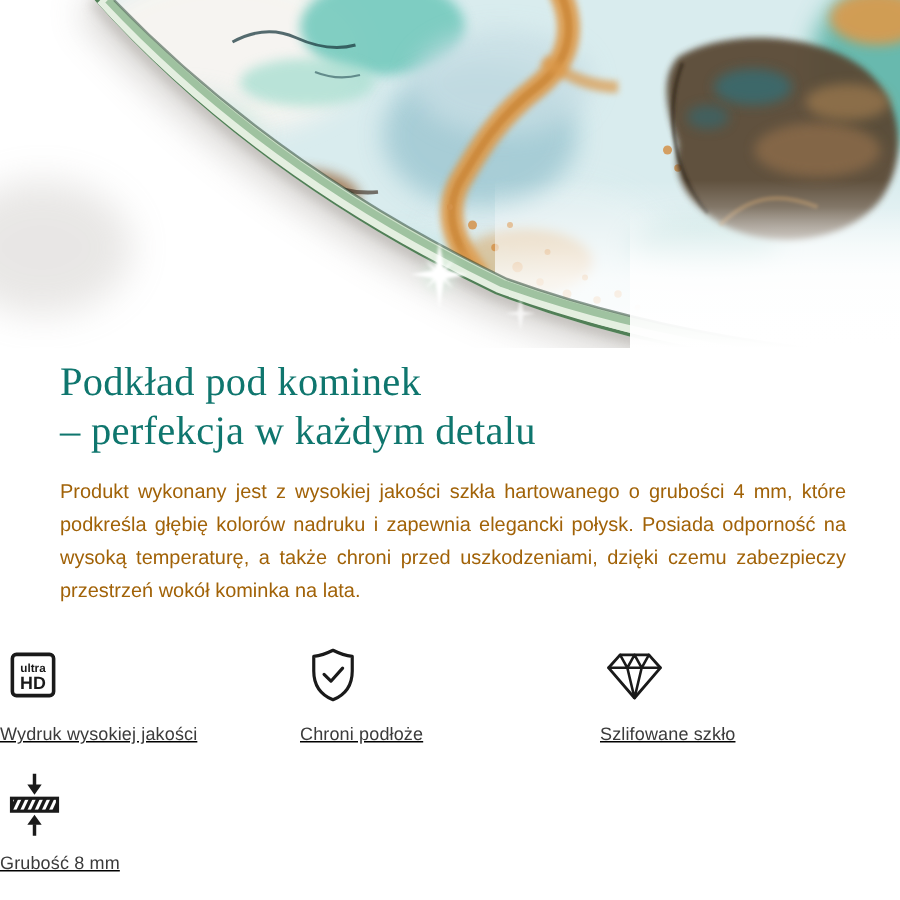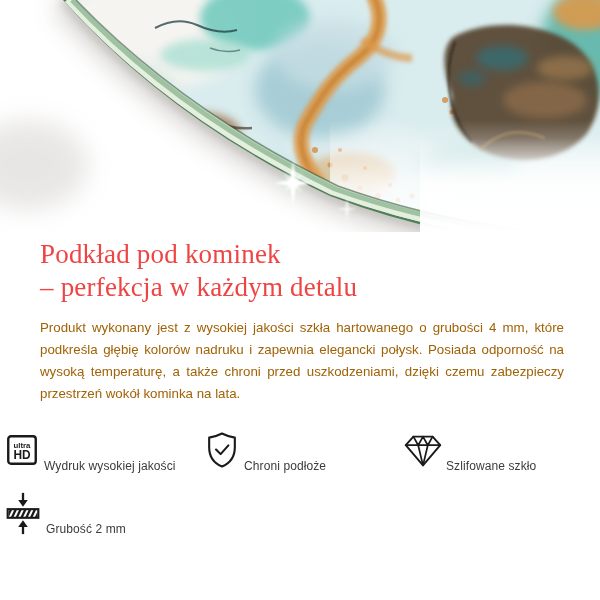--- a/index.html
+++ b/index.html
@@ -5,34 +5,34 @@
   * { margin:0; padding:0; box-sizing:border-box; }
   html,body { width:600px; height:600px; background:#ffffff; overflow:hidden;
               font-family:"Liberation Sans", sans-serif; }
   .page { width:600px; height:600px; background:#fff; position:relative; }
 
   
   .hero { width:600px; height:232px; position:relative; overflow:hidden; }
   .hero svg { display:block; }
 
   
-  .headline { margin:6px 40px 0 40px; color:#ef4444;
+  .headline { margin:6px 40px 0 40px; color:#0f766e;
               font-family:"Liberation Serif", serif;
               font-size:27px; line-height:33px; font-weight:400;
               letter-spacing:.2px; }
   .headline span { display:block; }
 
   
   .desc { margin:13px 40px 0 40px; width:524px; color:#a16207;
           font-size:13.3px; line-height:22px; text-align:justify; }
 
   
   .features { margin-top:22px; display:grid;
               grid-template-columns:repeat(3,1fr); row-gap:17px; }
-  .feature { display:flex; flex-direction:row; align-items:flex-end; }
+  .feature { display:flex; flex-direction:column; align-items:flex-start;text-decoration:underline; }
   .feature .ic { height:46px; display:flex; align-items:center; justify-content:center; }
   .feature .lbl { margin-top:9px; font-size:12px; color:#3b3b3b; letter-spacing:.1px; }
   .ic svg { stroke:#1a1a1a; }
 </style>
 </head>
 <body>
 
 <div class="page">
 
   <div class="hero">
@@ -228,17 +228,17 @@
             <line x1="31" y1="32" x2="38" y2="17"></line>
             <line x1="36" y1="32" x2="43" y2="17"></line>
           </g>
           <rect x="8" y="20" width="32" height="9" stroke-width="2.2"></rect>
           <line x1="24" y1="3" x2="24" y2="11" stroke-width="2.4"></line>
           <polygon points="19,10.5 29,10.5 24,17.5" fill="#1a1a1a" stroke="none"></polygon>
           <line x1="24" y1="46" x2="24" y2="38" stroke-width="2.4"></line>
           <polygon points="19,38.5 29,38.5 24,31.5" fill="#1a1a1a" stroke="none"></polygon>
         </svg>
       </div>
-      <div class="lbl">Grubość 2 mm</div>
+      <div class="lbl">Grubość 8 mm</div>
     </div>
 
   </div>
 </div>
 
 </body></html>

